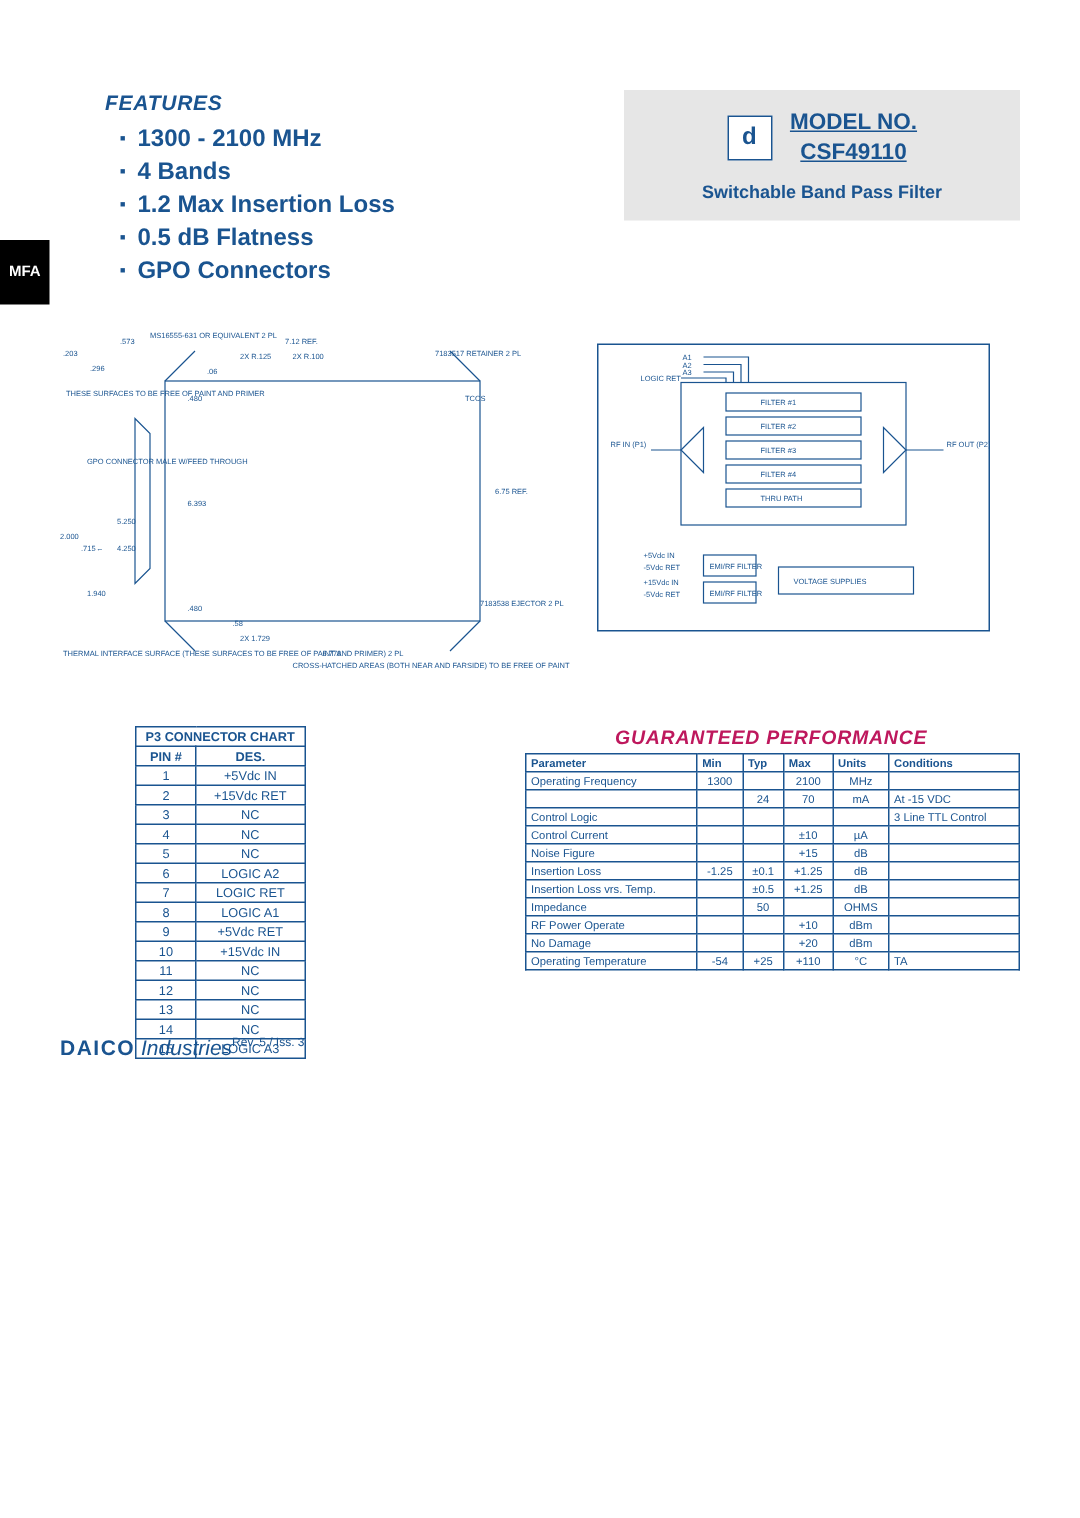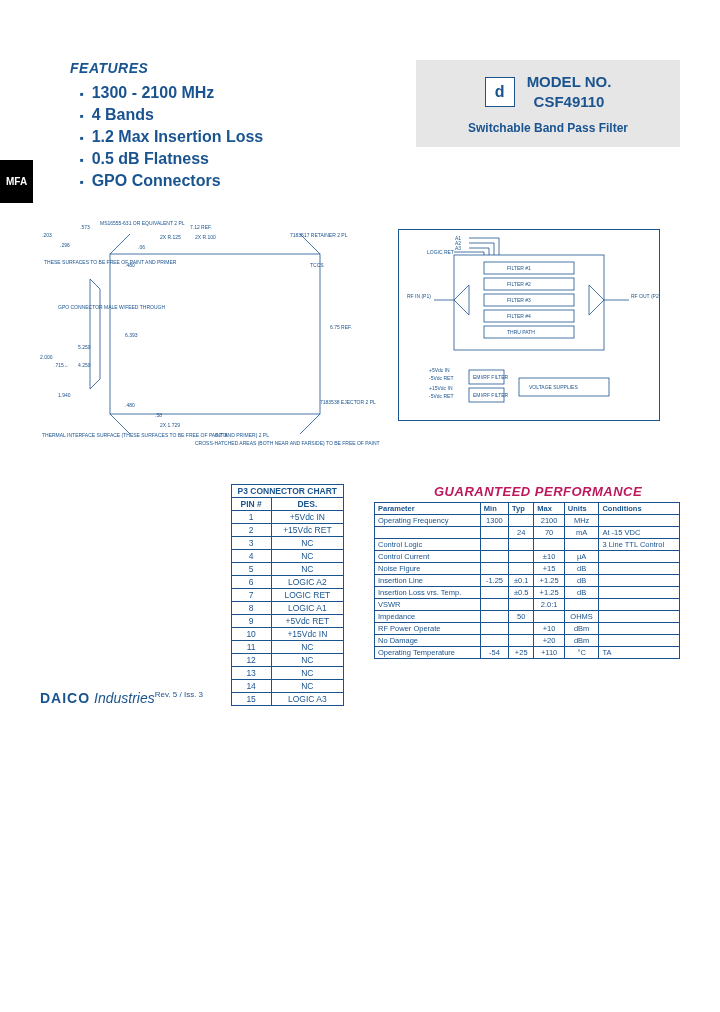--- a/index.html
+++ b/index.html
@@ -80,20 +80,21 @@
     display: flex;
     align-items: center;
     justify-content: center;
     background:#fff;
   }
   .model-box .model-label {
     color: #1a5490;
     font-size: 15px;
     font-weight: bold;
     line-height: 1.3;
+    text-decoration: underline;
   }
   .model-box .subtitle {
     color: #1a5490;
     font-size: 12px;
     font-weight: bold;
     margin-top: 10px;
   }
   .diagram-area {
     margin-top: 25px;
     display: flex;
@@ -115,21 +116,21 @@
   }
   .mech-drawing svg, .block-diagram svg {
     width: 100%;
     height: 100%;
   }
   .tables-row {
     display: flex;
     gap: 30px;
     margin-top: 35px;
     align-items: flex-start;
-    justify-content: flex-end;
+    justify-content: space-between;
   }
   .pin-table-wrap {
     margin-left: 50px;
   }
   table.pin-table {
     border-collapse: collapse;
     font-size: 8.5px;
     color: #1a5490;
   }
   table.pin-table th, table.pin-table td {
@@ -141,21 +142,21 @@
     color: #be185d;
     font-size: 13px;
     font-style: italic;
     margin: 0 0 3px 60px;
     letter-spacing: 0.5px;
   }
   table.perf-table {
     border-collapse: collapse;
     font-size: 7.5px;
     color: #1a5490;
-    width: 306px;
+    width: 330px;
   }
   table.perf-table th, table.perf-table td {
     border: 1px solid #1a5490;
     padding: 1px 3px;
     text-align: left;
   }
   table.perf-table td.num { text-align: center; }
   .footer {
     position: absolute;
     bottom: 30px;
@@ -411,41 +412,33 @@
             </tr>
             <tr>
               <td>Noise Figure</td>
               <td class="num"></td>
               <td class="num"></td>
               <td class="num">+15</td>
               <td class="num">dB</td>
               <td></td>
             </tr>
             <tr>
-              <td>Insertion Line</td>
+              <td>Insertion Loss</td>
               <td class="num">-1.25</td>
               <td class="num">±0.1</td>
               <td class="num">+1.25</td>
               <td class="num">dB</td>
               <td></td>
             </tr>
             <tr>
               <td>Insertion Loss vrs. Temp.</td>
               <td class="num"></td>
               <td class="num">±0.5</td>
               <td class="num">+1.25</td>
               <td class="num">dB</td>
-              <td></td>
-            </tr>
-            <tr>
-              <td>VSWR</td>
-              <td class="num"></td>
-              <td class="num"></td>
-              <td class="num">2.0:1</td>
-              <td class="num"></td>
               <td></td>
             </tr>
             <tr>
               <td>Impedance</td>
               <td class="num"></td>
               <td class="num">50</td>
               <td class="num"></td>
               <td class="num">OHMS</td>
               <td></td>
             </tr>

